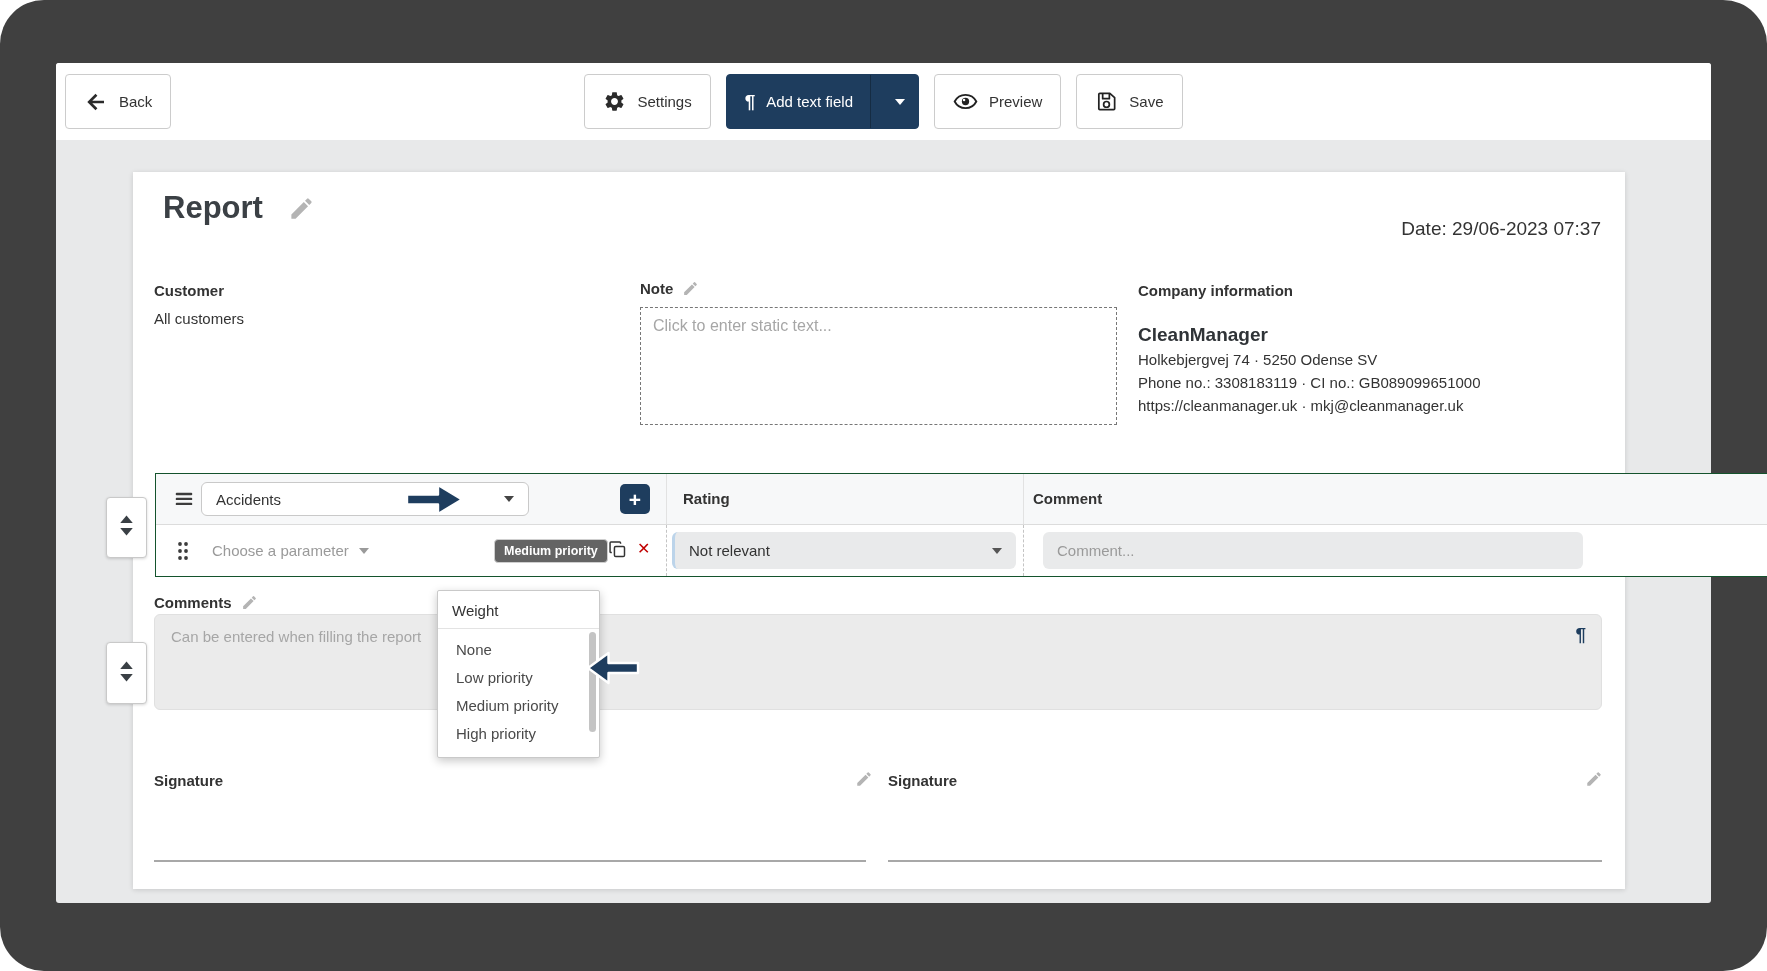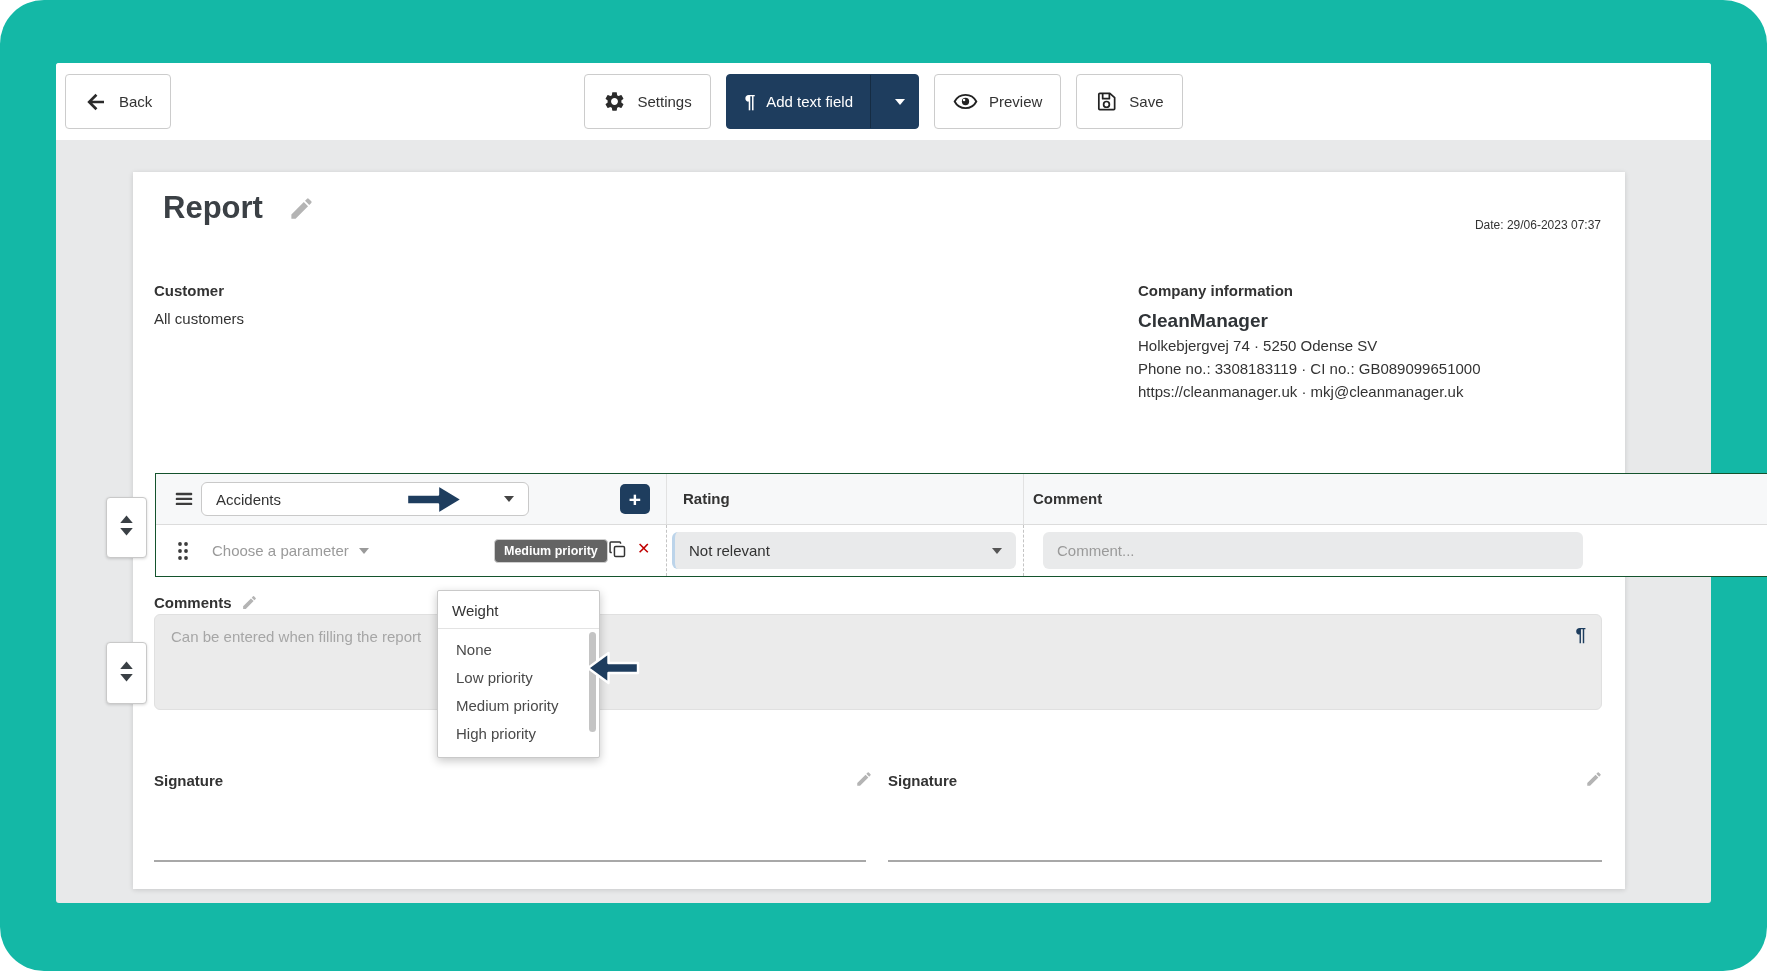--- a/index.html
+++ b/index.html
@@ -1,18 +1,18 @@
 <!DOCTYPE html>
 <html><head>
 <meta charset="utf-8">
 <style>
   * { margin:0; padding:0; box-sizing:border-box; }
   html,body { background:#fff; }
   body { font-family:"Liberation Sans","DejaVu Sans",sans-serif; color:#333; }
-  .canvas { position:relative; width:1767px; height:971px; background:#14b8a6; border-radius:44px; overflow:hidden; }
+  .canvas { position:relative; width:1767px; height:971px; background:#404040; border-radius:44px; overflow:hidden; }
   .app { position:absolute; left:56px; top:63px; width:1655px; height:840px; background:#e8e9ea; border-radius:3px; }
 
   
   .toolbar { position:absolute; top:0; left:0; width:100%; height:77px; background:#fff; border-radius:3px 3px 0 0; }
   .btn { display:inline-flex; align-items:center; gap:11px; height:55px; padding:0 18px; background:#fff;
          border:1px solid #ccc; border-radius:4px; font-size:15px; color:#333; font-family:inherit; cursor:pointer; }
   .btn.navy { background:#1e3d5e; border-color:#1e3d5e; color:#fff; }
   .back-btn { position:absolute; left:9px; top:11px; }
   .toolbar-center { position:absolute; left:0; right:0; top:11px; display:flex; justify-content:center; gap:15px; }
   .btn .ic { display:inline-flex; }
@@ -20,34 +20,34 @@
   .split-divider { width:1px; align-self:stretch; background:rgba(0,0,0,.28); margin-left:6px; }
   .caret { width:0; height:0; border-left:5px solid transparent; border-right:5px solid transparent; border-top:6px solid #444; }
   .caret.white { border-top-color:#fff; }
   .split-caret-zone { display:flex; align-items:center; padding:0 13px; align-self:stretch; }
 
   
   .page { position:absolute; left:77px; top:109px; width:1492px; height:717px; background:#fff;
           box-shadow:0 1px 5px rgba(0,0,0,.14); }
   .report-title { position:absolute; left:30px; top:18px; display:flex; align-items:center; gap:25px;
                   font-size:31px; font-weight:bold; color:#3b4045; }
-  .date { position:absolute; right:24px; top:46px; font-size:12px; color:#333;margin-left:48px; }
+  .date { position:absolute; right:24px; top:46px; font-size:19px; color:#333;margin-left:48px; }
 
   .section-label { font-size:15px; font-weight:bold; color:#333; }
   .label-row { display:flex; align-items:center; gap:9px; }
 
   .customer { position:absolute; left:21px; top:110px; }
   .customer .value { margin-top:11px; font-size:15px; color:#333; }
 
   .note { position:absolute; left:507px; top:108px; }
   .note-box { margin-top:10px; width:477px; height:118px; border:1px dashed #777; padding:9px 12px; }
   .placeholder { color:#a6a6a6; font-size:16px; }
 
   .company { position:absolute; left:1005px; top:110px; width:480px; }
-  .company .name { margin-top:11px; font-size:19px; font-weight:bold; color:#2f3337; }
+  .company .name { margin-top:25px; font-size:19px; font-weight:bold; color:#2f3337; }
   .company .line { margin-top:4px; font-size:15px; color:#333; line-height:19px; }
 
   
   .param-panel { position:absolute; left:22px; top:301px; width:1736px; height:104px; border:1px solid #14532d; background:#fff; }
   .panel-header { position:relative; height:51px; background:#f7f8f9; border-bottom:1px solid #dcdcdc; }
   .hamburger { position:absolute; left:17px; top:14px; }
   .select { display:flex; align-items:center; background:#fff; border:1px solid #c9c9c9; border-radius:6px;
             font-size:15px; color:#333; padding:0 14px; }
   .group-select { position:absolute; left:45px; top:8px; width:328px; height:34px; }
   .select .caret { margin-left:auto; }
@@ -182,20 +182,33 @@
             </svg>
         </span>
       </div>
       <div class="date">Date: 29/06-2023 07:37</div>
 
       <div class="customer">
         <div class="section-label">Customer</div>
         <div class="value">All customers</div>
       </div>
 
+      <div class="note">
+        <div class="label-row">
+          <span class="section-label">Note</span>
+          <span class="pencil-sm">
+            <svg width="17" height="17" viewBox="0 0 24 24" fill="#b4b4b4">
+                <path d="M3 17.25V21h3.75L17.81 9.94l-3.75-3.75L3 17.25zm17.71-10.21c.39-.39.39-1.02 0-1.41l-2.34-2.34a1 1 0 0 0-1.41 0l-1.83 1.83 3.75 3.75 1.83-1.83z"></path>
+              </svg>
+          </span>
+        </div>
+        <div class="note-box">
+          <span class="placeholder">Click to enter static text...</span>
+        </div>
+      </div>
 
       <div class="company">
         <div class="section-label">Company information</div>
         <div class="name">CleanManager</div>
         <div class="line">Holkebjergvej 74 · 5250 Odense SV</div>
         <div class="line">Phone no.: 3308183119 · CI no.: GB089099651000</div>
         <div class="line">https://cleanmanager.uk · mkj@cleanmanager.uk</div>
       </div>
 
       <div class="param-panel">

